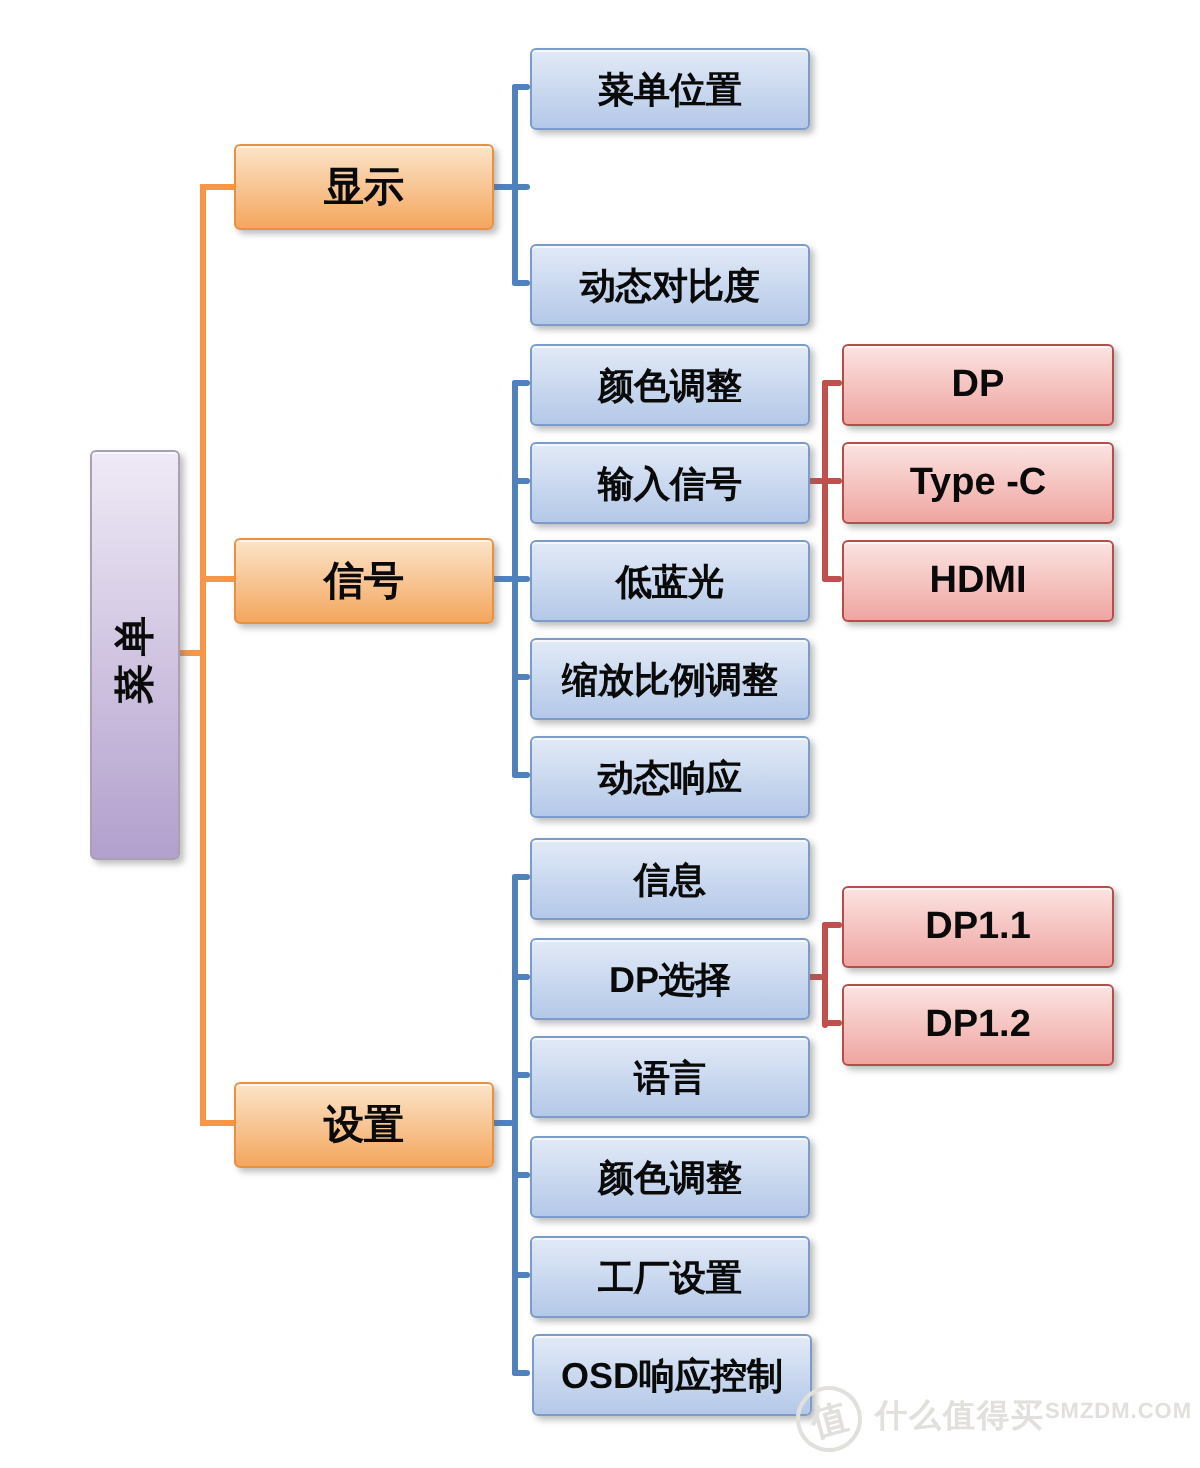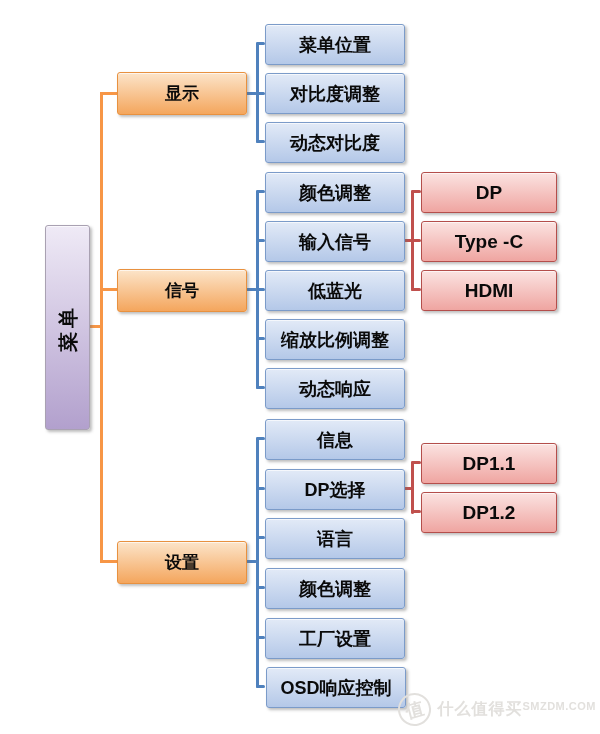--- a/index.html
+++ b/index.html
@@ -14,21 +14,21 @@
   .lo{background:#F79646;}
   .lb{background:#4F81BD;border-radius:2px;}
   .lr{background:#C0504D;border-radius:2px;}
   
   .node{
     position:absolute;display:flex;align-items:center;justify-content:center;
     font-weight:bold;color:#0a0a0a;border-radius:3px;text-align:center;
     box-shadow:2px 2px 3px rgba(110,110,110,.45), inset 0 1px 0 rgba(255,255,255,.65);
     font-size:18px;line-height:1;white-space:nowrap;
   }
-  .orange{background:linear-gradient(#fce4c9,#f4a65d);border:1.5px solid #E8913F;font-size:17px;}
+  .orange{background:linear-gradient(#fce4c9,#f4a65d);border:1.5px solid #E8913F;font-size:20px;}
   .blue{background:linear-gradient(#e2eaf7,#b4c8e8);border:1.5px solid #7B9BC9;}
   .pink{background:linear-gradient(#fbe3e1,#efa5a1);border:1.5px solid #B44E4B;font-size:19px;}
   .purple{background:linear-gradient(#efeaf6,#b2a0cd);border:1px solid #A9A1B2;}
   .vtext{transform:rotate(-90deg);white-space:nowrap;letter-spacing:4px;font-size:20px;}
   
   .watermark{
     position:absolute;right:4px;bottom:8px;display:flex;align-items:center;gap:6px;
     color:#e2e0dd;text-shadow:1px 1px 0 #ffffff;user-select:none;
   }
   .wm-logo{
@@ -87,21 +87,20 @@
 
   <div class="node purple" style="left:45px;top:225px;width:43px;height:203px">
     <span class="vtext">菜单</span>
   </div>
 
   <div class="node orange" style="left:117px;top:72px;width:128px;height:41px">显示</div>
   <div class="node orange" style="left:117px;top:269px;width:128px;height:41px">信号</div>
   <div class="node orange" style="left:117px;top:541px;width:128px;height:41px">设置</div>
 
   <div class="node blue" style="left:265px;top:24px;width:138px;height:39px">菜单位置</div>
-  <div class="node blue" style="left:265px;top:73px;width:138px;height:39px">对比度调整</div>
   <div class="node blue" style="left:265px;top:122px;width:138px;height:39px">动态对比度</div>
 
   <div class="node blue" style="left:265px;top:172px;width:138px;height:39px">颜色调整</div>
   <div class="node blue" style="left:265px;top:221px;width:138px;height:39px">输入信号</div>
   <div class="node blue" style="left:265px;top:270px;width:138px;height:39px">低蓝光</div>
   <div class="node blue" style="left:265px;top:319px;width:138px;height:39px">缩放比例调整</div>
   <div class="node blue" style="left:265px;top:368px;width:138px;height:39px">动态响应</div>
 
   <div class="node blue" style="left:265px;top:419px;width:138px;height:39px">信息</div>
   <div class="node blue" style="left:265px;top:469px;width:138px;height:39px">DP选择</div>

